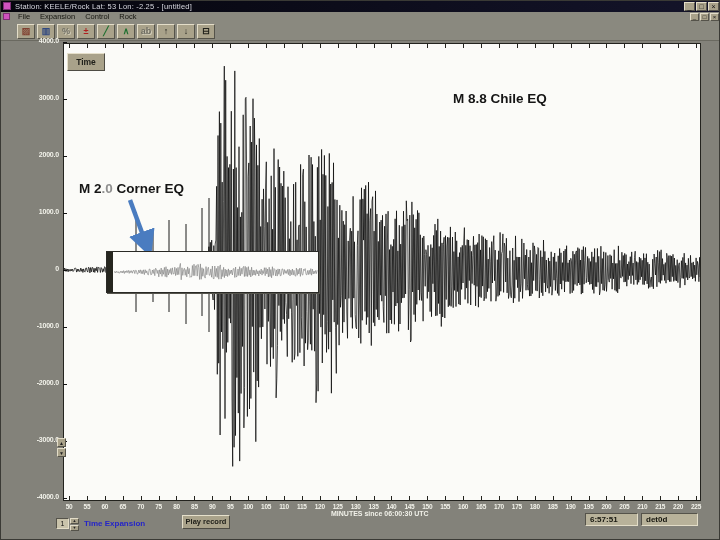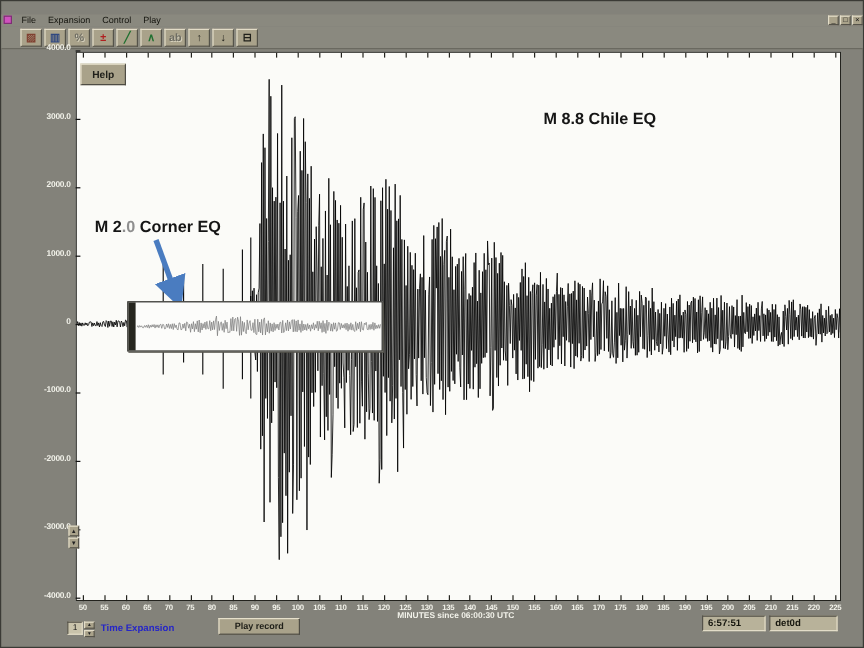--- a/index.html
+++ b/index.html
@@ -76,42 +76,51 @@
   .axis-label{position:absolute;left:330px;top:509px;font-size:7px;font-weight:bold;color:#f2f2ea;}
   .spin-field{position:absolute;left:55px;top:517px;width:13px;height:11px;background:#c9c3ab;
               border:1px solid;border-color:#55534a #e3ddc8 #e3ddc8 #55534a;font-size:7px;
               line-height:9px;text-align:center;color:#111;}
   .spin-arrows{position:absolute;left:69px;top:517px;width:9px;height:11px;display:flex;
                flex-direction:column;gap:1px;}
   .spin-btn{flex:1;background:var(--btn-face);border:1px solid;
             border-color:#e3ddc8 #55534a #55534a #e3ddc8;font-size:4px;line-height:4px;
             text-align:center;color:#222;}
   .te-label{position:absolute;left:83px;top:518px;font-size:8px;font-weight:bold;color:var(--link-blue);}
-  .play-btn{position:absolute;left:181px;top:514px;width:68px;height:14px;background:var(--btn-face);
+  .play-btn{position:absolute;left:181px;top:514px;width:48px;height:14px;background:var(--btn-face);
             border:1px solid;border-color:#e6e0cb #4e4c44 #4e4c44 #e6e0cb;font-size:7.5px;
             font-weight:bold;color:#20201a;text-align:center;line-height:12px;}
   .ro-field{position:absolute;top:512px;height:13px;background:#b8b29a;border:1px solid;
             border-color:#55534a #e3ddc8 #e3ddc8 #55534a;font-size:8px;font-weight:bold;
             color:#17170f;line-height:11px;padding-left:4px;}
   .clock-field{left:584px;width:53px;}
   .record-field{left:640px;width:57px;}
 </style>
 </head>
 <body>
 
 <div id="app">
 
+  <div class="titlebar">
+    <span class="app-icon"></span>
+    <span class="title-text">Station: KEELE/Rock Lat: 53 Lon: -2.25 - [untitled]</span>
+    <span class="winbtns">
+        <span class="winbtn">_</span>
+        <span class="winbtn">□</span>
+        <span class="winbtn">×</span>
+      </span>
+  </div>
 
   <div class="menubar">
     <span class="mdi-icon"></span>
     <span class="menu-items">
         <span class="menu-item">File</span>
         <span class="menu-item">Expansion</span>
         <span class="menu-item">Control</span>
-        <span class="menu-item">Play</span>
+        <span class="menu-item">Rock</span>
       </span>
     <span class="mdibtns">
         <span class="mdibtn">_</span>
         <span class="mdibtn">□</span>
         <span class="mdibtn">×</span>
       </span>
   </div>
 
   <div class="toolbar">
       <span class="tool-btn" style="color: rgb(128, 64, 48);">▨</span>
@@ -263,21 +272,21 @@
       <div class="toptick" style="left: 659.162px;"></div>
       <div class="bottick" style="left: 659.162px;"></div>
       <span class="xtick-label" style="left: 667.076px;">220</span>
       <div class="toptick" style="left: 677.076px;"></div>
       <div class="bottick" style="left: 677.076px;"></div>
       <span class="xtick-label" style="left: 684.99px;">225</span>
       <div class="toptick" style="left: 694.99px;"></div>
       <div class="bottick" style="left: 694.99px;"></div>
     </div>
 
-  <div class="back-btn">Help</div>
+  <div class="back-btn">Time</div>
 
 
   <div class="chile-label">M 8.8 Chile EQ</div>
 
   <div class="haiti-label"><span>M 2</span><span class="gray-frag">.0</span><span> Corner EQ</span></div>
 
   <svg class="arrow-svg" width="42" height="66">
     <defs>
       <marker id="ah" markerWidth="6" markerHeight="6" refX="4" refY="3" orient="auto">
         <path d="M0,0 L6,3 L0,6 z" fill="#4a7cc0"></path>

